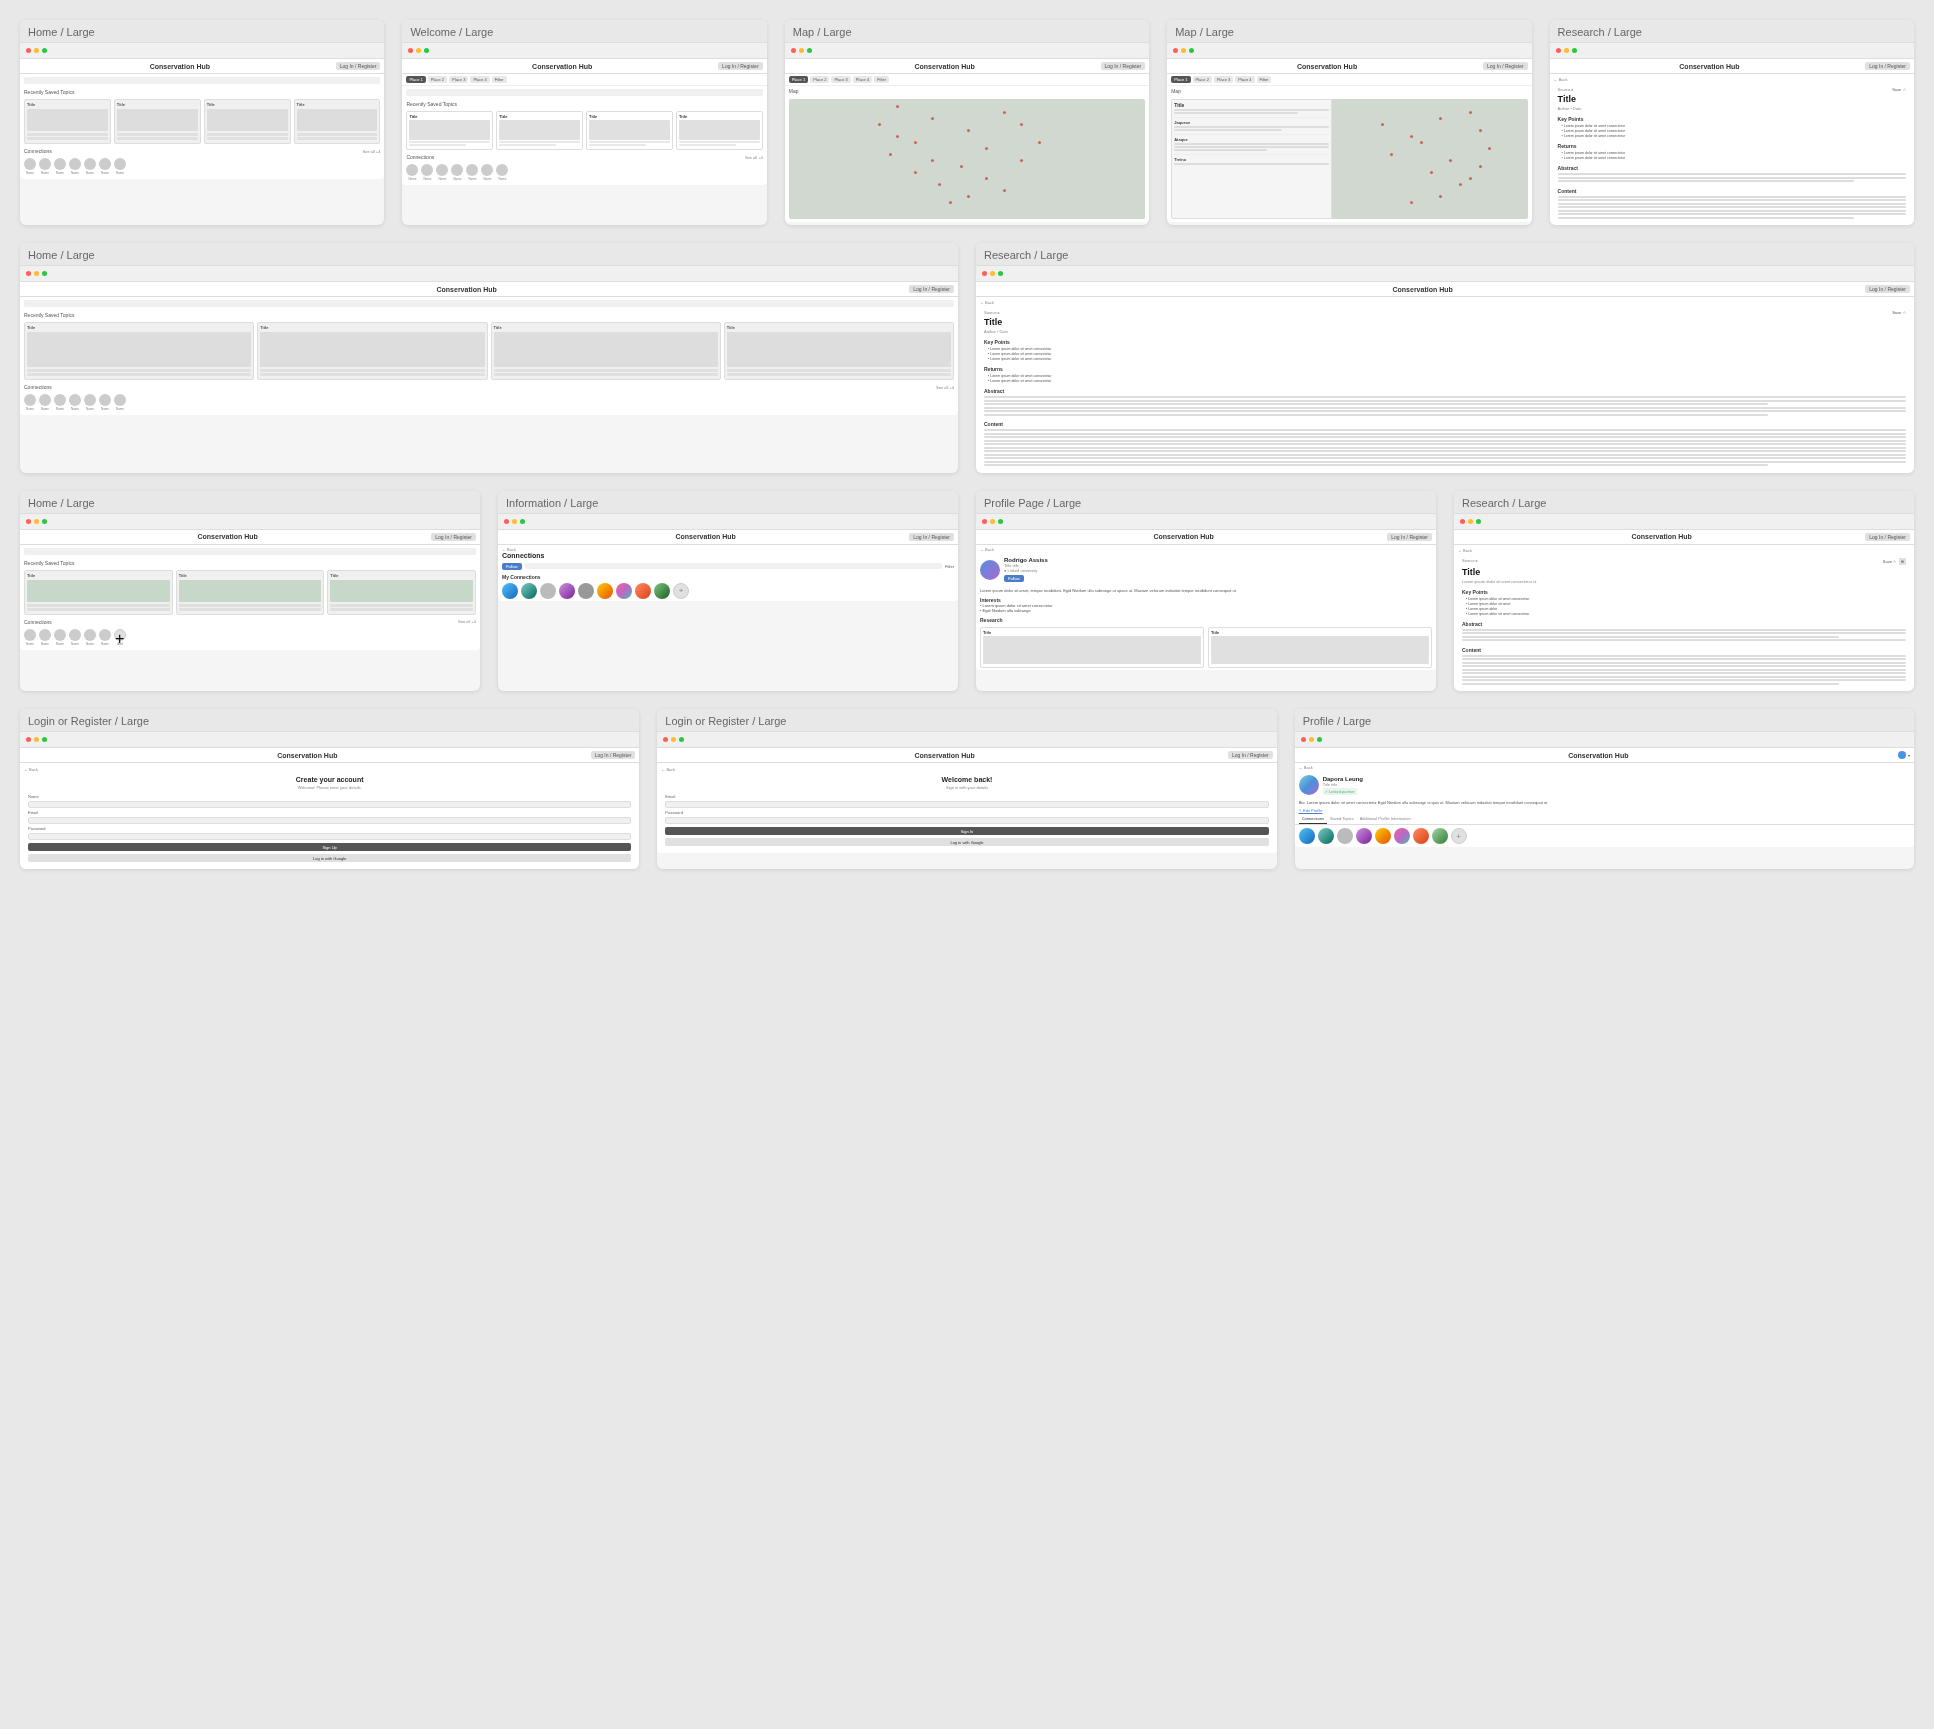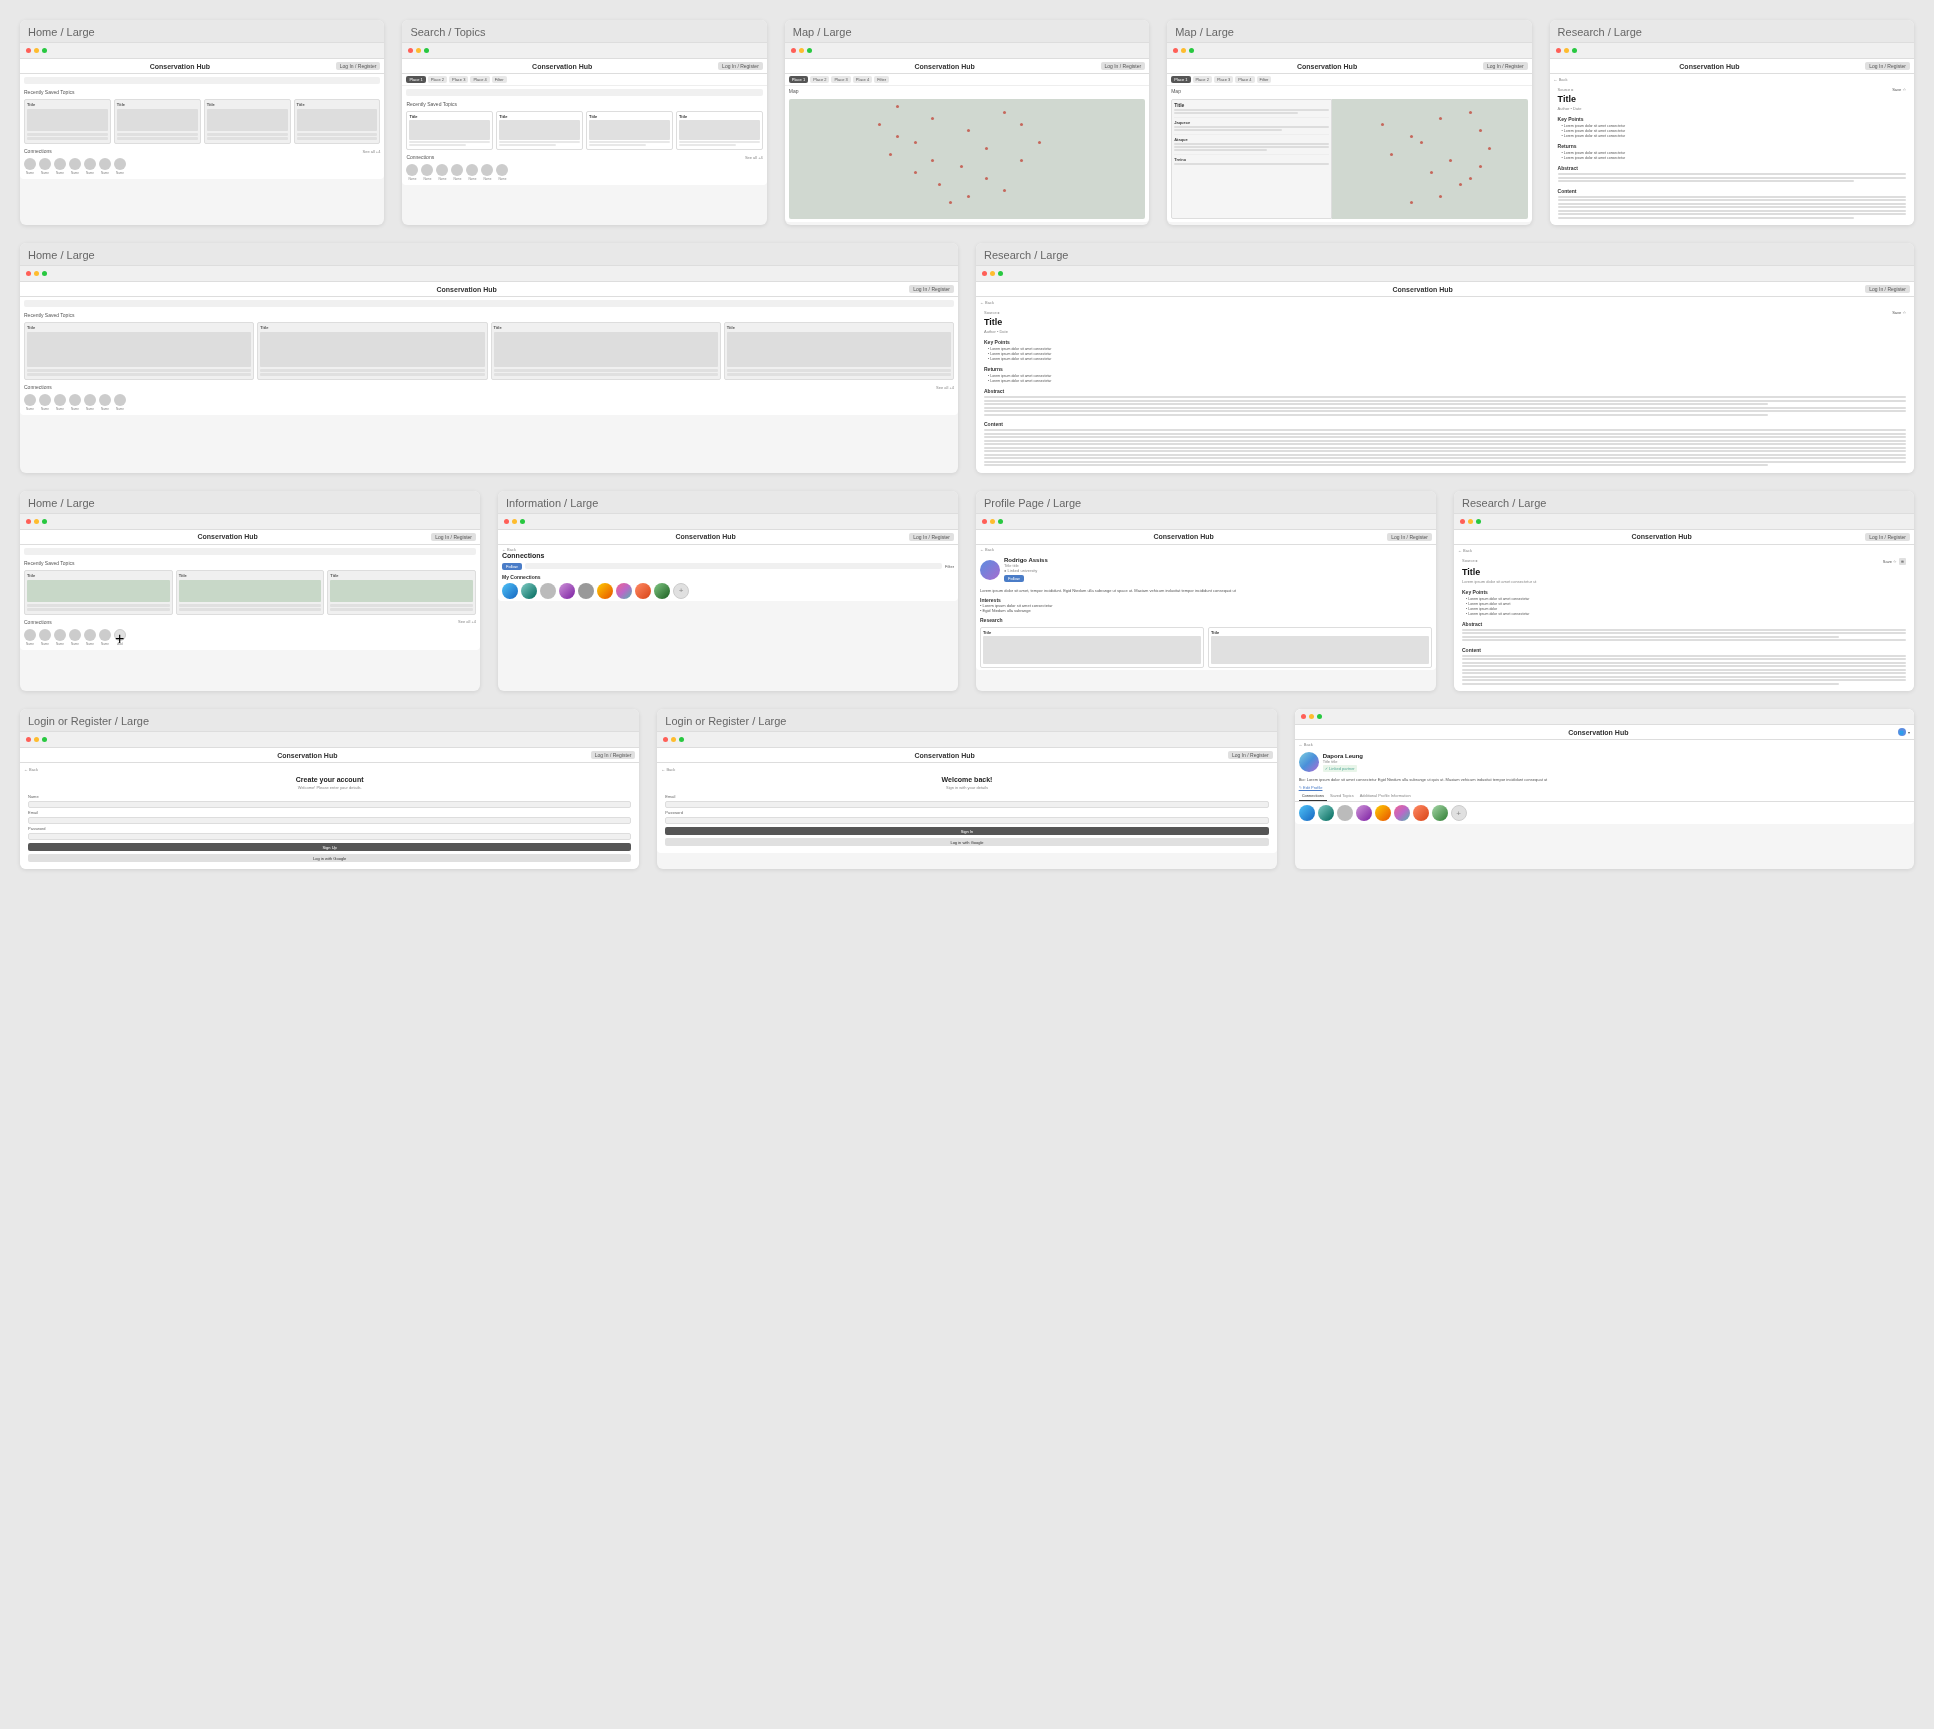--- a/index.html
+++ b/index.html
@@ -577,21 +577,21 @@
         </div>
         <div class="avatar-item">
           <div class="avatar-circle"></div>
           <div class="avatar-name">Name</div>
         </div>
       </div>
     </div>
   </div>
 
   <div class="screen-card">
-    <div class="screen-label">Search / Topics</div>
+    <div class="screen-label">Welcome / Large</div>
     <div class="screen-browser">
       <div class="browser-bar">
         <div class="dot dot-red"></div>
         <div class="dot dot-yellow"></div>
         <div class="dot dot-green"></div>
       </div>
       <div class="nav-bar">
         <div class="nav-title">Conservation Hub</div>
         <div class="nav-btn">Log In / Register</div>
       </div>
@@ -1238,20 +1238,21 @@
           <div class="login-btn-text">Sign In</div>
         </div>
         <div class="login-btn" style="background:#e0e0e0;">
           <div class="login-btn-text" style="color:#333;">Log in with Google</div>
         </div>
       </div>
     </div>
   </div>
 
   <div class="screen-card">
+    <div class="screen-label">Profile / Large</div>
     <div class="screen-browser">
       <div class="browser-bar">
         <div class="dot dot-red"></div>
         <div class="dot dot-yellow"></div>
         <div class="dot dot-green"></div>
       </div>
       <div class="nav-bar">
         <div class="nav-title">Conservation Hub</div>
         <div class="globe-icon">🌐</div>
         <div style="font-size:4px;color:#555;margin-left:2px;">▾</div>

